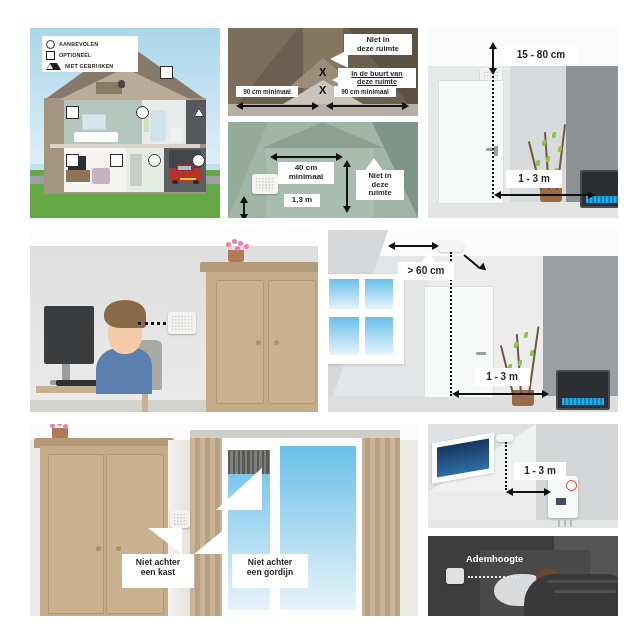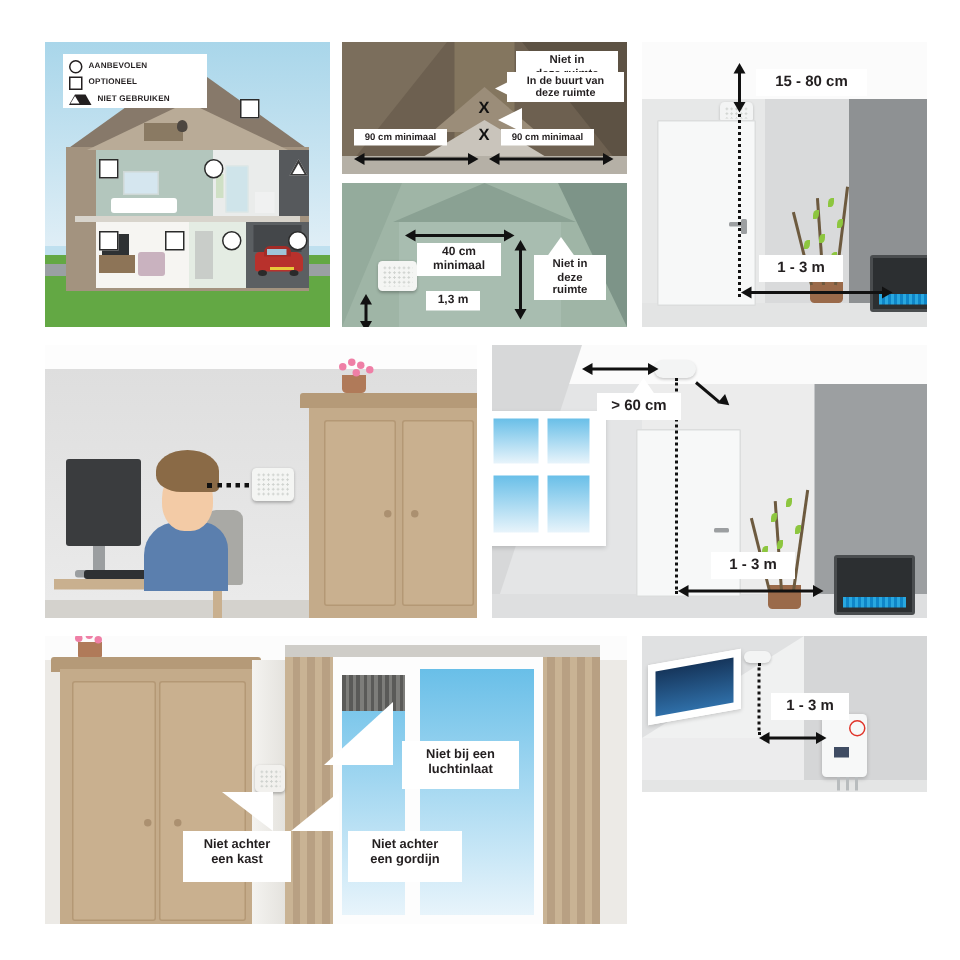--- a/index.html
+++ b/index.html
@@ -255,21 +255,21 @@
     <div class="c2a-floor"></div>
 
     <div class="xm" style="left:91px;top:38px;">X</div>
     <div class="xm" style="left:91px;top:56px;">X</div>
 
     <div class="leader" style="left:102px;top:22px;border-left:0 solid transparent;border-right:18px solid #fff;border-top:9px solid transparent;border-bottom:9px solid transparent;"></div>
     <div class="leader" style="left:104px;top:44px;border-left:0 solid transparent;border-right:16px solid #fff;border-top:8px solid transparent;border-bottom:8px solid transparent;"></div>
 
     <div class="lbl" style="left:116px;top:6px;width:68px;font-size:7.6px;">Niet in
 deze ruimte</div>
-    <div class="lbl" style="left:110px;top:20px;width:78px;font-size:7.2px;">In de buurt van
+    <div class="lbl" style="left:110px;top:40px;width:78px;font-size:7.2px;text-decoration:underline;">In de buurt van
 deze ruimte</div>
 
     <div class="lbl" style="left:8px;top:58px;width:62px;font-size:6.4px;">90 cm minimaal</div>
     <div class="lbl" style="left:106px;top:58px;width:62px;font-size:6.4px;">90 cm minimaal</div>
 
     <div class="arrow h" style="left:14px;top:77px;width:72px;"></div>
     <div class="ahead l" style="left:8px;top:74px;"></div>
     <div class="ahead r" style="left:84px;top:74px;"></div>
     <div class="arrow h" style="left:104px;top:77px;width:72px;"></div>
     <div class="ahead l" style="left:98px;top:74px;"></div>
@@ -470,22 +470,20 @@
 
     <div class="leader" style="left:118px;top:104px;width:0;height:0;border-left:0 solid transparent;border-right:34px solid #fff;border-top:0 solid transparent;border-bottom:26px solid transparent;"></div>
     <div class="lbl" style="left:92px;top:130px;width:72px;font-size:8.6px;padding-top:4px;height:34px;">Niet achter
 een kast</div>
 
     <div class="leader" style="left:164px;top:104px;width:0;height:0;border-left:32px solid transparent;border-right:0 solid #fff;border-top:0 solid transparent;border-bottom:26px solid #fff;"></div>
     <div class="lbl" style="left:202px;top:130px;width:76px;font-size:8.6px;padding-top:4px;height:34px;">Niet achter
 een gordijn</div>
 
     <div class="leader" style="left:186px;top:44px;width:0;height:0;border-left:46px solid transparent;border-right:0 solid #fff;border-top:0 solid transparent;border-bottom:42px solid #fff;"></div>
-    <div class="lbl" style="left:238px;top:70px;width:78px;font-size:8.6px;padding-top:4px;height:32px;">Niet bij een
-luchtinlaat</div>
   </div>
 
   <div class="panel" id="p7">
     <div class="p7-wall"></div>
     <div class="p7-ceilslope"></div>
     <div class="p7-low"></div>
     <div class="p7-floor"></div>
 
     <div class="skylight" style="left:4px;top:14px;width:56px;height:34px;transform:skewY(-10deg);">
       <div class="skyglass" style="left:2px;top:2px;right:2px;bottom:2px;"></div>
@@ -501,14 +499,29 @@
       <div style="position:absolute;left:16px;top:42px;width:2px;height:9px;background:#b8bcbe;"></div>
       <div style="position:absolute;left:22px;top:42px;width:2px;height:9px;background:#b8bcbe;"></div>
     </div>
 
     <div class="arrow h" style="left:84px;top:67px;width:34px;"></div>
     <div class="ahead l" style="left:78px;top:64px;"></div>
     <div class="ahead r" style="left:116px;top:64px;"></div>
     <div class="lbl" style="left:86px;top:38px;width:52px;font-size:10px;padding-top:3px;height:18px;">1 - 3 m</div>
   </div>
 
+  <div class="panel" id="p8">
+    <div class="p8-wallR"></div>
+    <div class="p8-bedwall"></div>
+
+    <div class="detector" style="left:18px;top:32px;width:18px;height:16px;background:#dfe1e2;"></div>
+    <div class="dotlineh" style="left:40px;top:40px;width:52px;border-top:2.5px dotted #e8e8e8;"></div>
+
+    <div class="p8-pillow" style="left:66px;top:38px;width:52px;height:32px;"></div>
+    <div class="p8-head" style="left:108px;top:32px;width:24px;height:18px;"></div>
+    <div class="p8-blanket" style="left:96px;top:38px;width:98px;height:42px;"></div>
+    <div style="position:absolute;left:120px;top:44px;width:70px;height:3px;background:#4e4e4e;border-radius:2px;"></div>
+    <div style="position:absolute;left:126px;top:54px;width:62px;height:3px;background:#4e4e4e;border-radius:2px;"></div>
+
+    <div class="lbl dark" style="left:34px;top:16px;width:86px;font-size:9.4px;text-align:left;">Ademhoogte</div>
+  </div>
 
 </div>
 
 </body></html>

